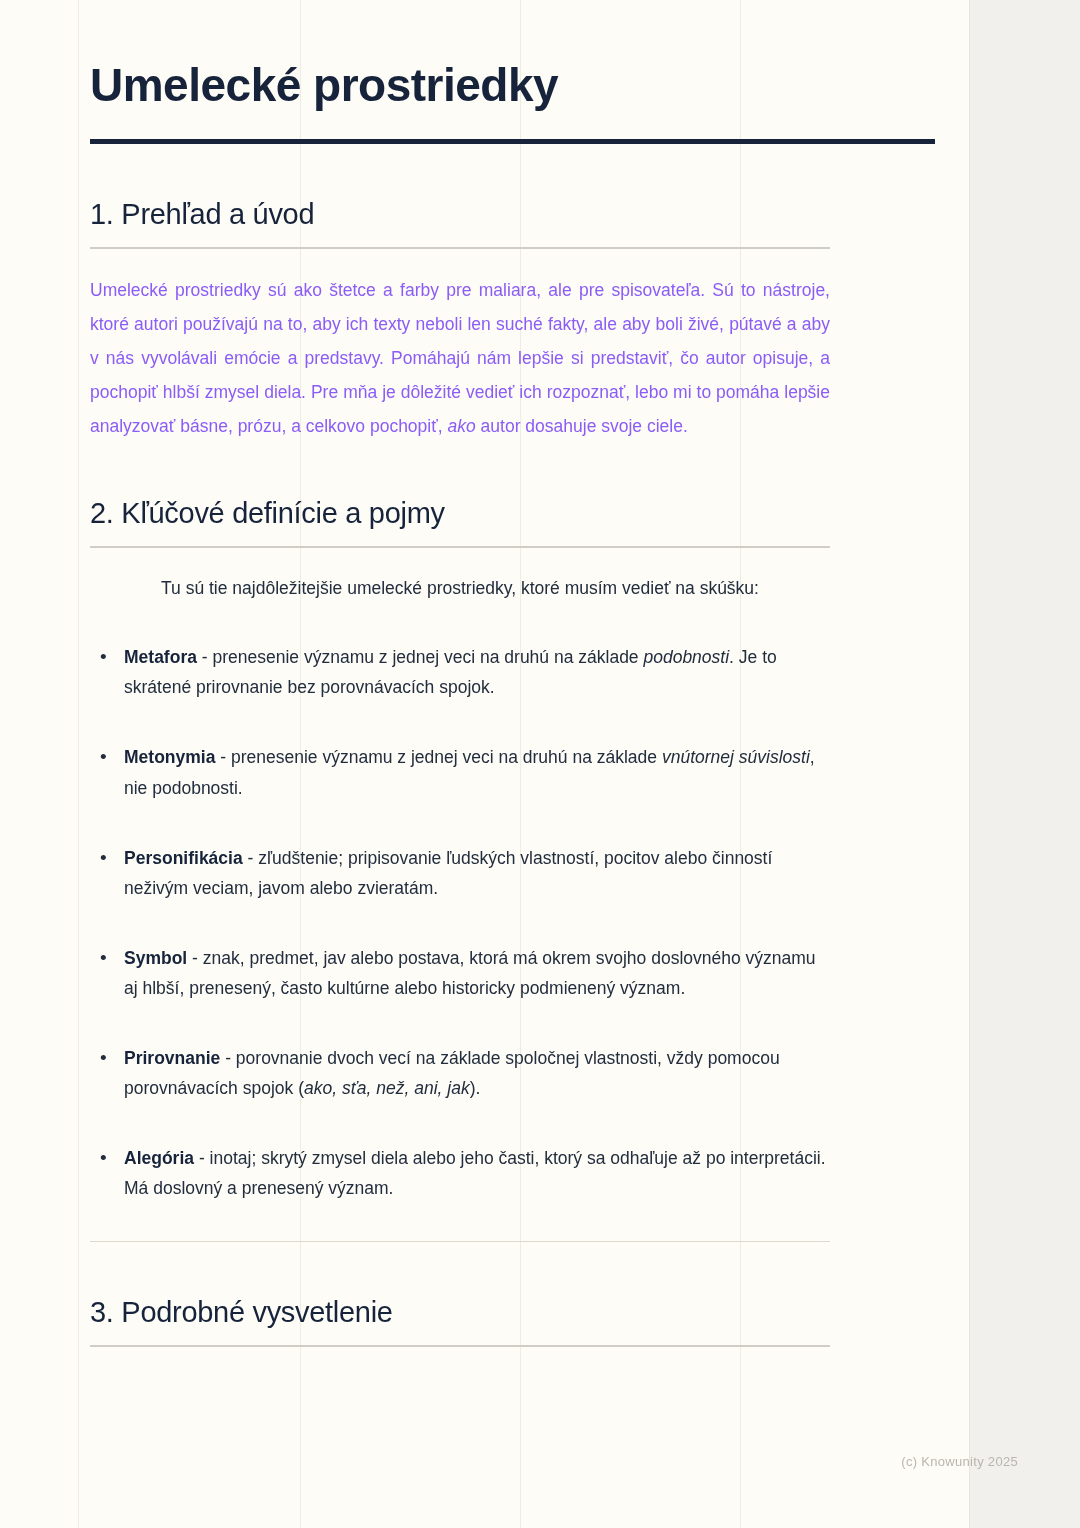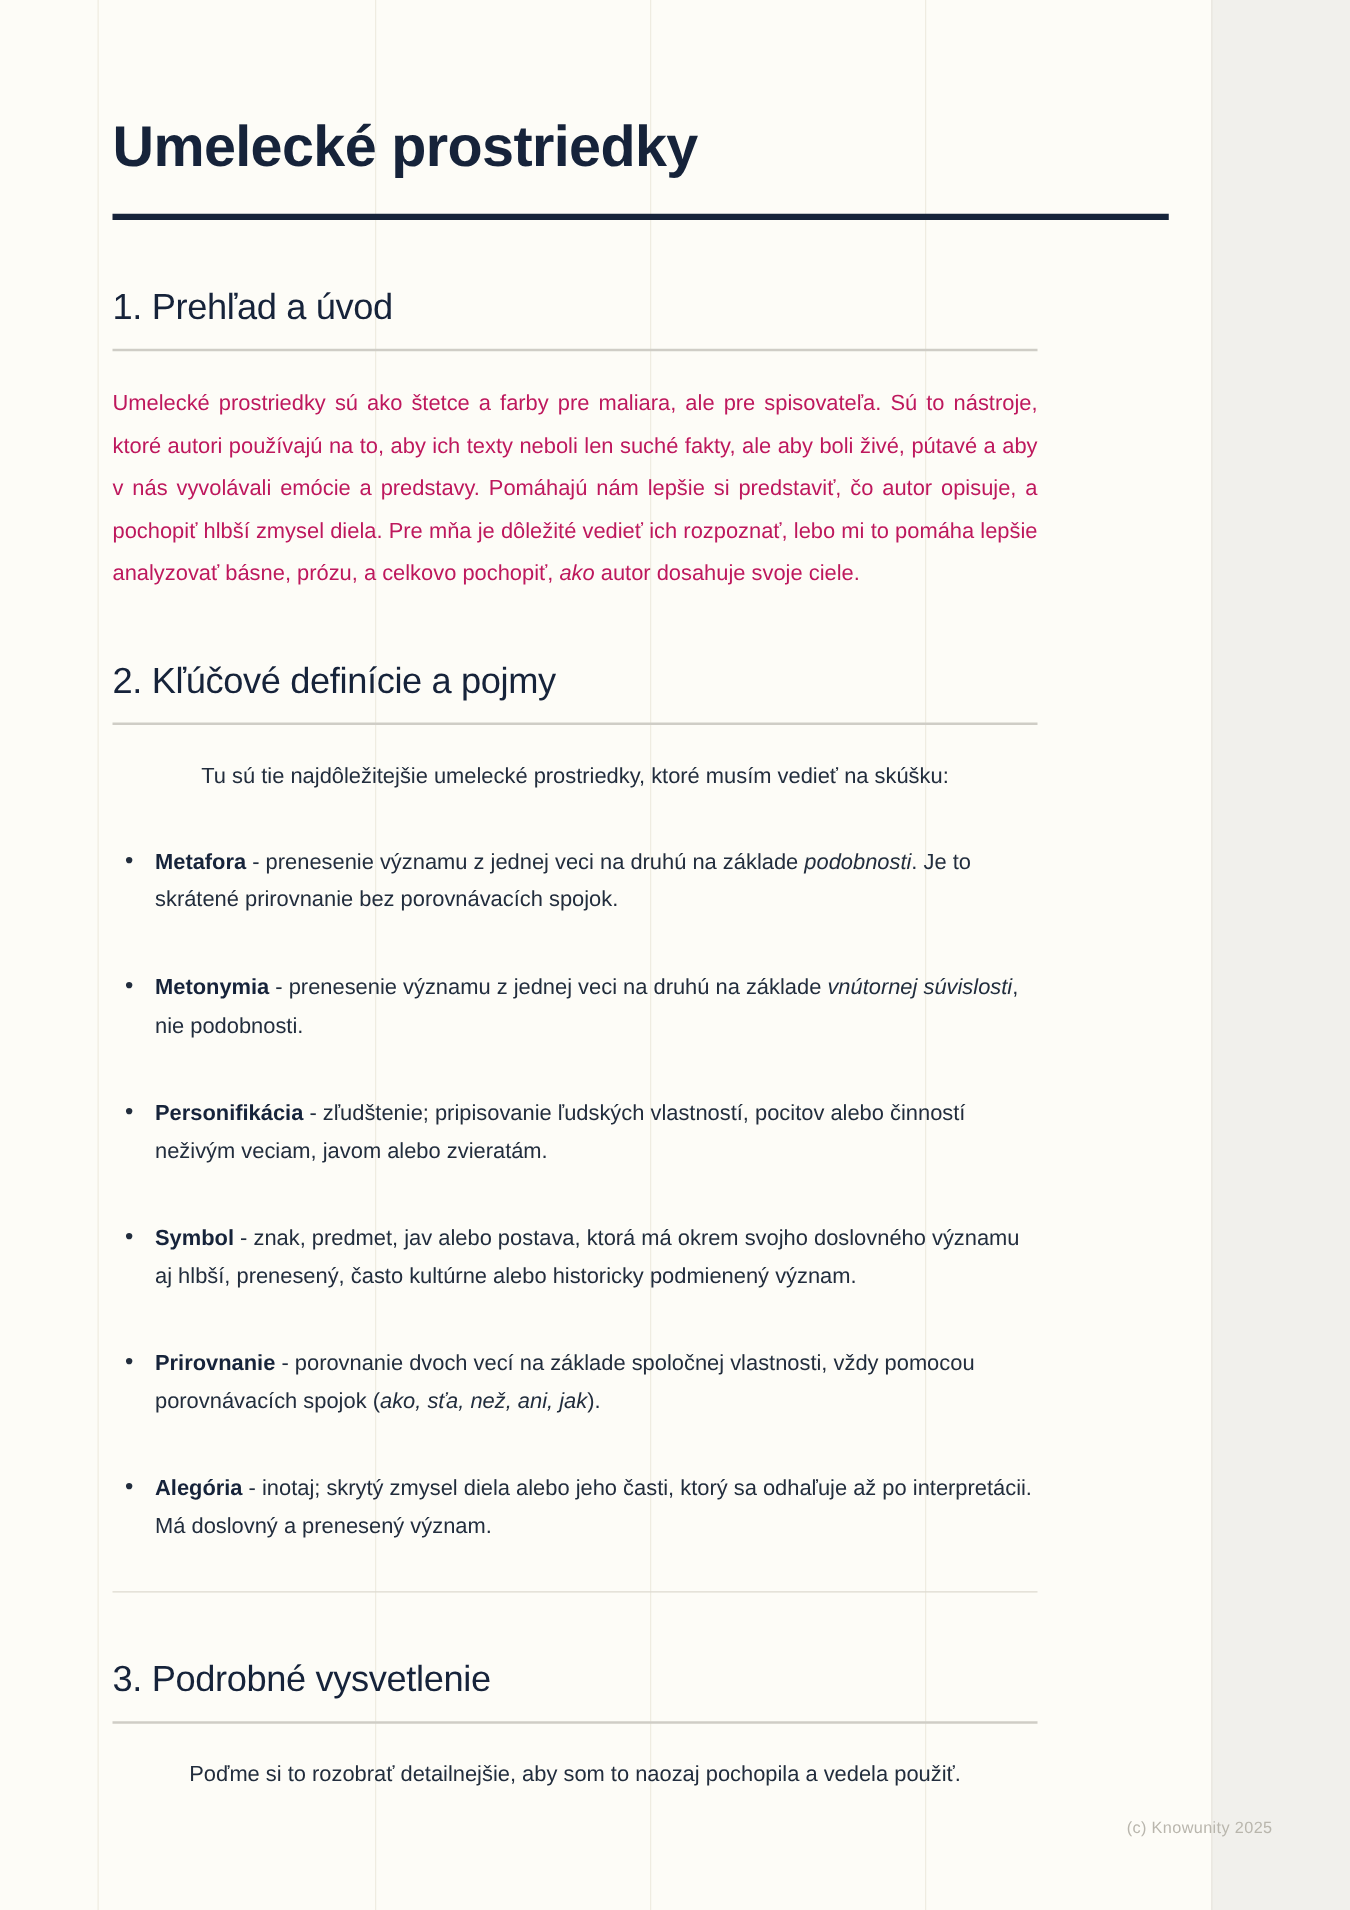--- a/index.html
+++ b/index.html
@@ -43,21 +43,21 @@
     position: absolute;
     left: 90px;
     top: 0;
     width: 760px;
   }
   h1.doc-title {
     font-size: 46px;
     line-height: 1.1;
     font-weight: bold;
     letter-spacing: -0.5px;
-    margin: 92px 0 0 0;
+    margin: 60px 0 0 0;
     color: #16233a;
   }
   .title-rule {
     height: 5px;
     background: #16233a;
     margin-top: 28px;
     width: 845px;
   }
   h2.section-title {
     font-size: 29px;
@@ -70,21 +70,21 @@
     height: 2px;
     background: #cfcdc6;
     margin-top: 16px;
     width: 740px;
   }
   p.body-text {
     font-size: 17.5px;
     line-height: 1.95;
     text-align: justify;
     margin: 24px 0 0 0;
-    color: #be185d;
+    color: #8b5cf6;
     width: 740px;
   }
   p.lead-text {
     font-size: 17.5px;
     line-height: 1.6;
     margin: 26px 0 0 0;
     color: #222d3d;
     width: 740px;
     text-align: center;
   }
@@ -164,19 +164,18 @@
       <li><span class="term-name">Personifikácia</span><span> - zľudštenie; pripisovanie ľudských vlastností, pocitov alebo činností neživým veciam, javom alebo zvieratám.</span><span class="ital"></span><span></span></li>
       <li><span class="term-name">Symbol</span><span> - znak, predmet, jav alebo postava, ktorá má okrem svojho doslovného významu aj hlbší, prenesený, často kultúrne alebo historicky podmienený význam.</span><span class="ital"></span><span></span></li>
       <li><span class="term-name">Prirovnanie</span><span> - porovnanie dvoch vecí na základe spoločnej vlastnosti, vždy pomocou porovnávacích spojok (</span><span class="ital">ako, sťa, než, ani, jak</span><span>).</span></li>
       <li><span class="term-name">Alegória</span><span> - inotaj; skrytý zmysel diela alebo jeho časti, ktorý sa odhaľuje až po interpretácii. Má doslovný a prenesený význam.</span><span class="ital"></span><span></span></li>
     </ul>
 
     <div class="divider-light"></div>
 
     <h2 class="section-title">3. Podrobné vysvetlenie</h2>
     <div class="section-rule"></div>
-    <p class="lead-text">Poďme si to rozobrať detailnejšie, aby som to naozaj pochopila a vedela použiť.</p>
 
   </div>
 
   <div class="watermark">(c) Knowunity 2025</div>
 
 </div>
 
 </body></html>

